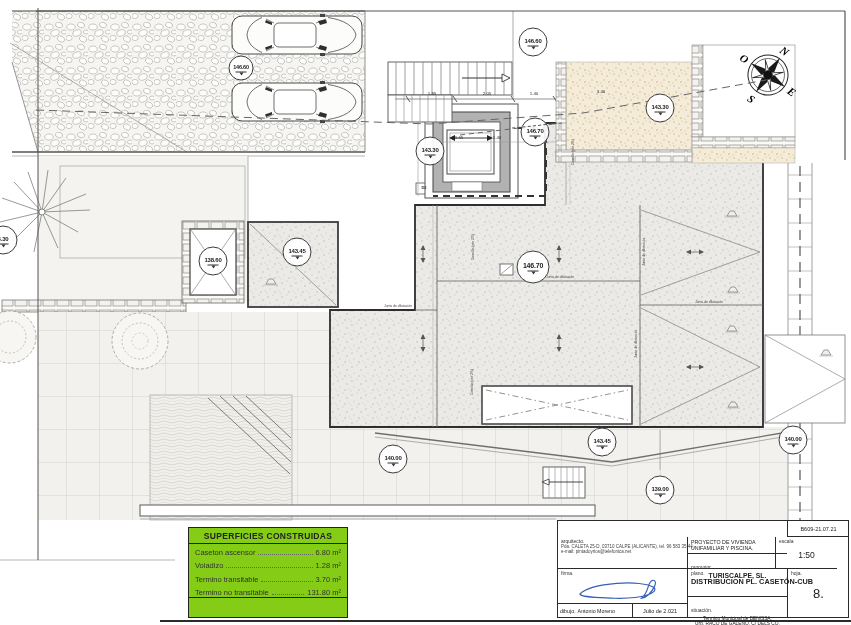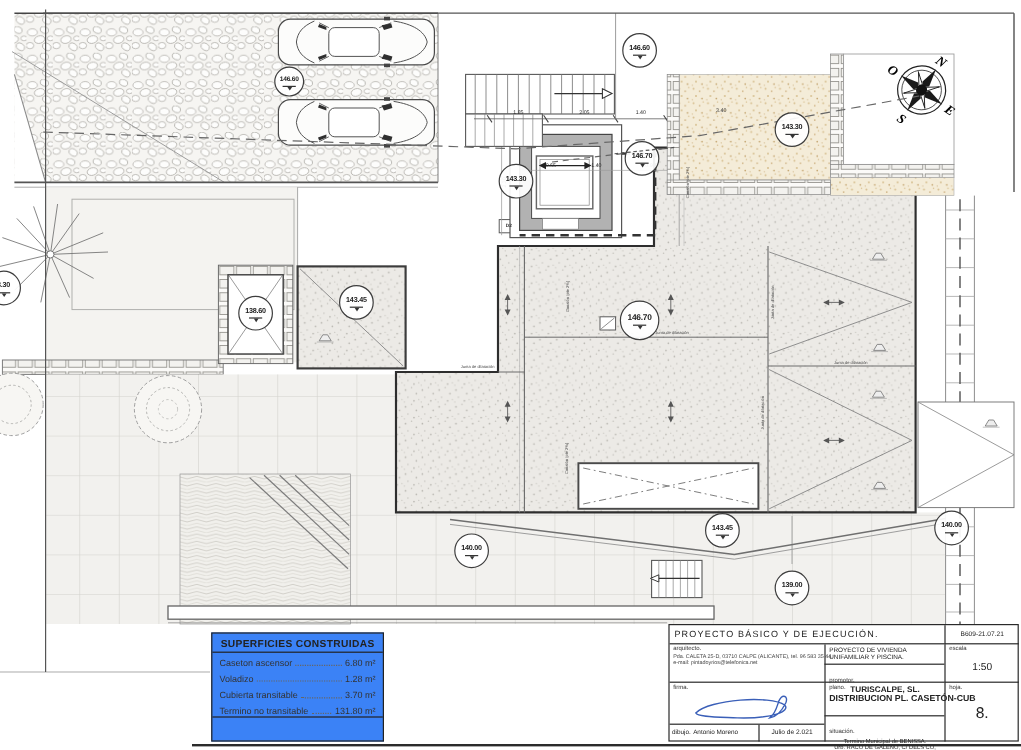--- a/index.html
+++ b/index.html
@@ -24,22 +24,22 @@
 
   
   .lbl,.lblv,.dim,.dimv,.d2t{position:absolute;white-space:nowrap;z-index:4;}
   .lbl{font-size:8px;color:#4a4a4a;transform:translate(-50%,-50%) scale(.42);}
   .lblv{font-size:8px;color:#4a4a4a;transform:translate(-50%,-50%) rotate(-90deg) scale(.42);}
   .dim{font-size:8px;color:#2f2f2f;transform:translate(-50%,-50%) scale(.55);}
   .dimv{font-size:8px;color:#2f2f2f;transform:translate(-50%,-50%) rotate(-90deg) scale(.55);}
   .d2t{font-size:8px;font-weight:700;color:#333;transform:translate(-50%,-50%) scale(.5);}
 
   
-  .areas{position:absolute;left:176px;top:527px;width:144px;height:91px;border:1.6px solid #222;
-        background:#3b82f6;z-index:6;box-sizing:border-box;padding:0 6px;color:#222;}
+  .areas{position:absolute;left:188px;top:527px;width:160px;height:91px;border:1.6px solid #222;
+        background:#84cc16;z-index:6;box-sizing:border-box;padding:0 6px;color:#222;}
   .areas h4{margin:3px 0 2px;text-align:center;font-size:8.5px;letter-spacing:.3px;}
   .areas .hr{border-top:1.2px solid #222;margin:0 -6px;}
   .arow{display:flex;align-items:flex-end;font-size:7.5px;height:13.2px;color:#333;}
   .arow .dots{flex:1;border-bottom:1.2px dotted #666;margin:0 3px 2px;}
   .arow .val{white-space:nowrap;}
   .arow.total{height:15px;font-size:7.8px;align-items:center;}
 
   
   .tb{position:absolute;left:557px;top:520px;width:292px;height:98px;border:1.3px solid #2a2a2a;
       background:#fff;z-index:6;color:#222;box-sizing:border-box;}
@@ -396,47 +396,46 @@
         <span>Caseton ascensor</span>
         <span class="dots"></span>
         <span class="val">6.80 m²</span>
       </div>
   <div class="arow">
         <span>Voladizo</span>
         <span class="dots"></span>
         <span class="val">1.28 m²</span>
       </div>
   <div class="arow">
-        <span>Cubierta transitable</span>
+        <span>Termino transitable</span>
         <span class="dots"></span>
         <span class="val">3.70 m²</span>
       </div>
   <div class="arow">
         <span>Termino no transitable</span>
         <span class="dots"></span>
         <span class="val">131.80 m²</span>
       </div>
   <div class="hr"></div>
 </div>
 
 <div class="tb">
-  <div class="cell" style="left:0;top:0;width:229px;height:16px;border-bottom:.9px solid #2a2a2a;display:flex;align-items:center;padding-left:4px;font-size:7.5px;letter-spacing:1px">PROYECTO  BÁSICO  Y  DE  EJECUCIÓN.</div>
   <div class="cell" style="left:229px;top:0;width:62px;height:16px;border-left:.9px solid #2a2a2a;border-bottom:.9px solid #2a2a2a;display:flex;align-items:center;justify-content:center;font-size:5.5px">B609-21.07.21</div>
 
   <div class="cell" style="left:0;top:16px;width:129px;height:32px;border-bottom:.9px solid #2a2a2a;padding:1px 3px">
     <div class="mini">arquitecto.</div>
     <div style="font-size:4.5px;color:#444;white-space:nowrap">Pda. CALETA 25-D, 03710 CALPE (ALICANTE), tel. 96 583 35 44,</div>
     <div style="font-size:4.5px;color:#444">e-mail: pintadoyrios@telefonica.net</div>
   </div>
   <div class="cell" style="left:129px;top:16px;width:100px;height:17px;border-left:.9px solid #2a2a2a;border-bottom:.9px solid #2a2a2a;padding:2px 3px;font-size:5.3px">PROYECTO DE VIVIENDA UNIFAMILIAR Y PISCINA.</div>
   <div class="cell" style="left:129px;top:33px;width:100px;height:15px;border-left:.9px solid #2a2a2a;border-bottom:.9px solid #2a2a2a;padding:1px 3px">
     <span class="mini">promotor.</span>
     <div style="font-size:6.8px;font-weight:700;text-align:center;margin-top:-1px">TURISCALPE, SL.</div>
   </div>
-  <div class="cell" style="left:229px;top:16px;width:62px;height:32px;border-left:.9px solid #2a2a2a;border-bottom:.9px solid #2a2a2a;padding:1px 3px">
+  <div class="cell" style="left:217px;top:16px;width:62px;height:32px;border-left:.9px solid #2a2a2a;border-bottom:.9px solid #2a2a2a;padding:1px 3px">
     <div class="mini">escala</div>
     <div style="font-size:8.5px;text-align:center;margin-top:6px">1:50</div>
   </div>
 
   <div class="cell" style="left:0;top:48px;width:129px;height:49px;padding:1px 3px">
     <div class="mini">firma.</div>
     <svg width="120" height="28" viewBox="0 0 120 34">
       <path d="M10,22 C24,8 86,4 100,14 C106,20 88,28 52,27 C30,26 12,26 10,22 Z M94,10 c4,-8 10,-5 7,2 c-3,6 -9,14 -16,15 c6,-5 7,-11 9,-17" fill="none" stroke="#3a5fb8" stroke-width="1.4"></path>
     </svg>
     <div style="position:absolute;left:0;bottom:0;width:129px;height:14px;border-top:.9px solid #2a2a2a;display:flex">

